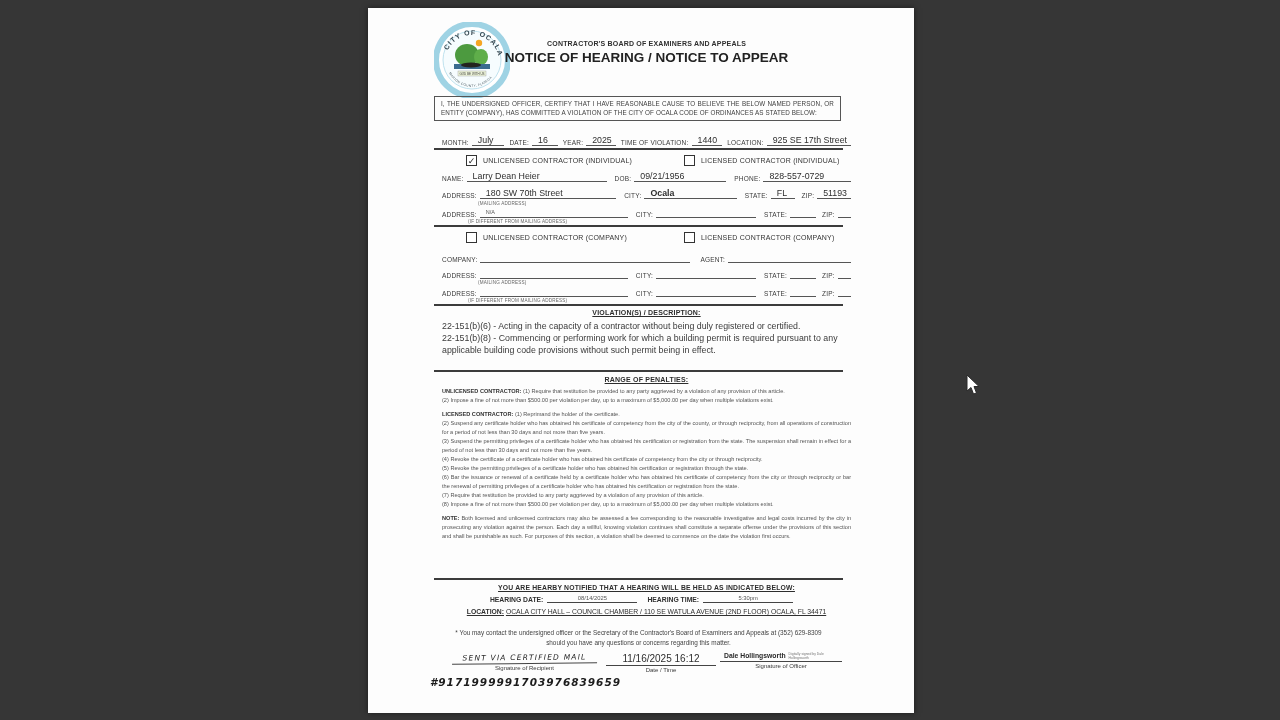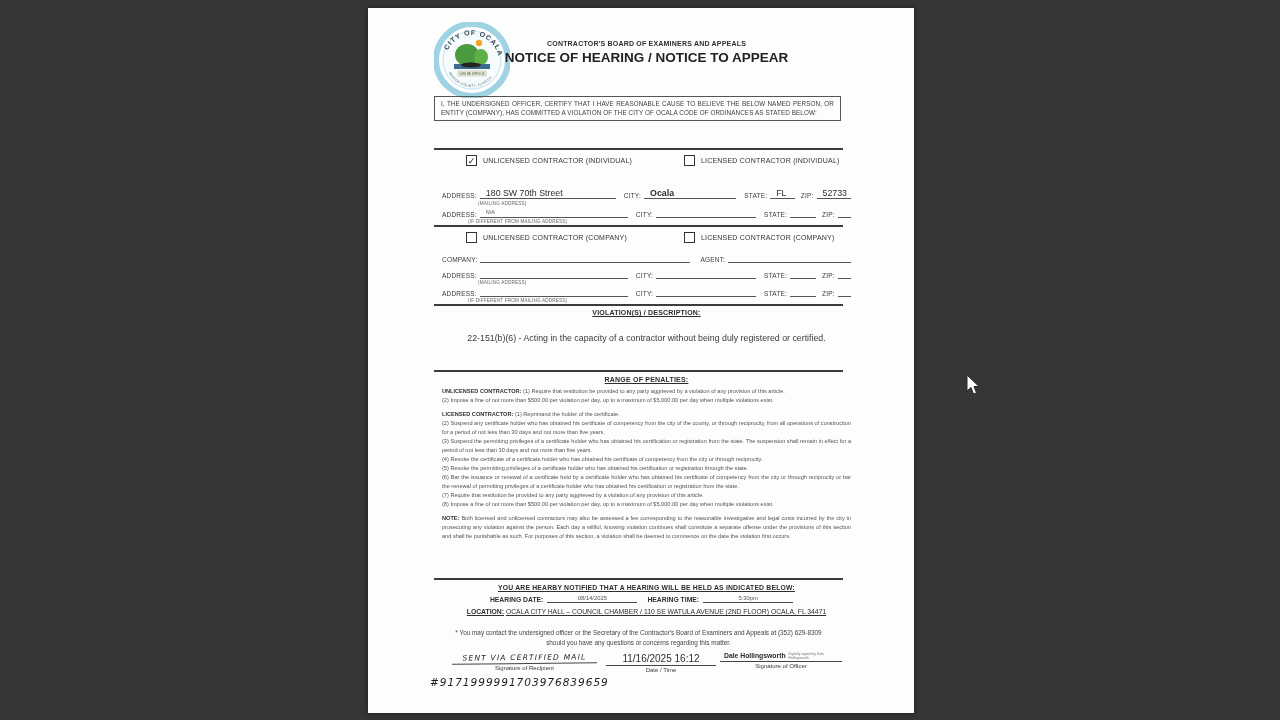--- a/index.html
+++ b/index.html
@@ -39,21 +39,21 @@
   .ckbox { width:11px; height:11px; border:1.6px solid #333; margin-right:6px; display:flex;
            align-items:center; justify-content:center; font-size:9px; color:#222; background:#fff; }
   .cklab { font-size:7px; color:#333; letter-spacing:.2px; }
 
   
   .sechead { text-align:center; font-size:7px; font-weight:bold; text-decoration:underline;
              letter-spacing:.2px; color:#2d2d2d; }
 
   
   .viotext { font-size:8.8px; line-height:12px; color:#3a3a3a; }
-  .viotext p { margin:12px;text-align:center; }
+  .viotext p { margin:0; }
 
   
   .pen { font-size:5.6px; line-height:9px; text-align:justify; color:#545454; }
   .pen b { color:#333; }
   .pgap { height:5px; }
 
   
   .hearline { display:flex; justify-content:center; align-items:flex-end; font-size:6.8px;
               font-weight:bold; color:#2f2f2f; }
   .hearfill { border-bottom:1px solid #444; font-weight:normal; font-size:5.8px; color:#555;
@@ -68,21 +68,21 @@
   .sigblock { position:absolute; text-align:center; }
   .sigline { border-bottom:1px solid #444; padding:0 4px 1px; min-height:11px; }
   .siglab { font-size:6px; color:#3a3a3a; margin-top:1px; }
   .hand { font-family:"DejaVu Sans", sans-serif; font-style:italic; color:#1f1f1f;
           letter-spacing:1.2px; font-size:7.5px; transform:rotate(-.5deg); }
   .typed { font-size:10px; color:#2e2e2e; }
   .offsig { display:flex; align-items:center; justify-content:center; gap:3px; }
   .offname { font-size:6.8px; font-weight:bold; color:#2a2a2a; white-space:nowrap; }
   .offmeta { font-size:3.4px; color:#777; text-align:left; line-height:4px; width:52px; }
   .tracking { font-family:"DejaVu Sans", sans-serif; font-style:italic; font-size:10.5px;
-              color:#1c1c1c; letter-spacing:1px; }
+              color:#1c1c1c; letter-spacing:1px;font-weight:bold; }
 
   
   #cursor { position:absolute; left:966px; top:374px; width:15px; height:22px; }
 </style>
 </head>
 <body>
 
 <div id="stage">
   <div id="sheet">
 
@@ -108,46 +108,66 @@
       </text>
     </svg>
 
     <div class="abs col hdr" style="top:32px;">
       <div class="org">CONTRACTOR'S BOARD OF EXAMINERS AND APPEALS</div>
       <div class="title">NOTICE OF HEARING / NOTICE TO APPEAR</div>
     </div>
 
     <div class="abs certify" style="left:66px; top:88px; width:407px;">I, THE UNDERSIGNED OFFICER, CERTIFY THAT I HAVE REASONABLE CAUSE TO BELIEVE THE BELOW NAMED PERSON, OR ENTITY (COMPANY), HAS COMMITTED A VIOLATION OF THE CITY OF OCALA CODE OF ORDINANCES AS STATED BELOW:</div>
 
+    <div class="abs col frow" style="top:127px;">
+      <span class="lbl">MONTH:</span>
+      <span class="fill" style="width:36px;">July</span>
+      <span class="lbl" style="margin-left:5px;">DATE:</span>
+      <span class="fill" style="width:28px;">16</span>
+      <span class="lbl" style="margin-left:5px;">YEAR:</span>
+      <span class="fill" style="width:32px;">2025</span>
+      <span class="lbl" style="margin-left:5px;">TIME OF VIOLATION:</span>
+      <span class="fill" style="width:34px;">1440</span>
+      <span class="lbl" style="margin-left:5px;">LOCATION:</span>
+      <span class="fill grow">925 SE 17th Street</span>
+    </div>
 
     <div class="rule" style="top:140px;"></div>
 
     <div class="abs col ckrow" style="top:147px;">
       <div class="ck" style="margin-left:24px; width:218px;">
         <span class="ckbox">
             <span>✓</span>
           </span>
         <span class="cklab">UNLICENSED CONTRACTOR (INDIVIDUAL)</span>
       </div>
       <div class="ck">
         <span class="ckbox"></span>
         <span class="cklab">LICENSED CONTRACTOR (INDIVIDUAL)</span>
       </div>
     </div>
 
+    <div class="abs col frow" style="top:163px;">
+      <span class="lbl">NAME:</span>
+      <span class="fill" style="width:140px;">Larry Dean Heier</span>
+      <span class="lbl" style="margin-left:8px;">DOB:</span>
+      <span class="fill" style="width:92px;">09/21/1956</span>
+      <span class="lbl" style="margin-left:8px;">PHONE:</span>
+      <span class="fill grow">828-557-0729</span>
+    </div>
 
     <div class="abs col frow" style="top:180px;">
       <span class="lbl">ADDRESS:</span>
       <span class="fill" style="width:148px;">180 SW 70th Street</span>
       <span class="lbl" style="margin-left:8px;">CITY:</span>
       <span class="fill" style="width:100px;font-weight:bold;">Ocala</span>
       <span class="lbl" style="margin-left:8px;">STATE:</span>
       <span class="fill" style="width:26px;">FL</span>
       <span class="lbl" style="margin-left:6px;">ZIP:</span>
-      <span class="fill grow">52733</span>
+      <span class="fill grow">51193</span>
     </div>
     <div class="abs tiny-note" style="left:110px; top:193px;">(MAILING ADDRESS)</div>
 
     <div class="abs col frow" style="top:199px;">
       <span class="lbl">ADDRESS:</span>
       <span class="fill sm" style="width:148px;">N/A</span>
       <span class="lbl" style="margin-left:8px;">CITY:</span>
       <span class="fill" style="width:100px;"></span>
       <span class="lbl" style="margin-left:8px;">STATE:</span>
       <span class="fill" style="width:26px;"></span>
@@ -198,20 +218,21 @@
       <span class="lbl" style="margin-left:6px;">ZIP:</span>
       <span class="fill grow"></span>
     </div>
     <div class="abs tiny-note" style="left:100px; top:290px;">(IF DIFFERENT FROM MAILING ADDRESS)</div>
 
     <div class="rule" style="top:296px;"></div>
 
     <div class="abs col sechead" style="top:301px;">VIOLATION(S) / DESCRIPTION:</div>
     <div class="abs col viotext" style="top:312px;">
       <p>22-151(b)(6) - Acting in the capacity of a contractor without being duly registered or certified.</p>
+      <p>22-151(b)(8) - Commencing or performing work for which a building permit is required pursuant to any applicable building code provisions without such permit being in effect.</p>
     </div>
 
     <div class="rule" style="top:362px;"></div>
 
     <div class="abs col sechead" style="top:368px;">RANGE OF PENALTIES:</div>
     <div class="abs col pen" style="top:379px;">
       <div>
         <b>UNLICENSED CONTRACTOR:</b>
         <span>(1) Require that restitution be provided to any party aggrieved by a violation of any provision of this article.</span>
       </div>

